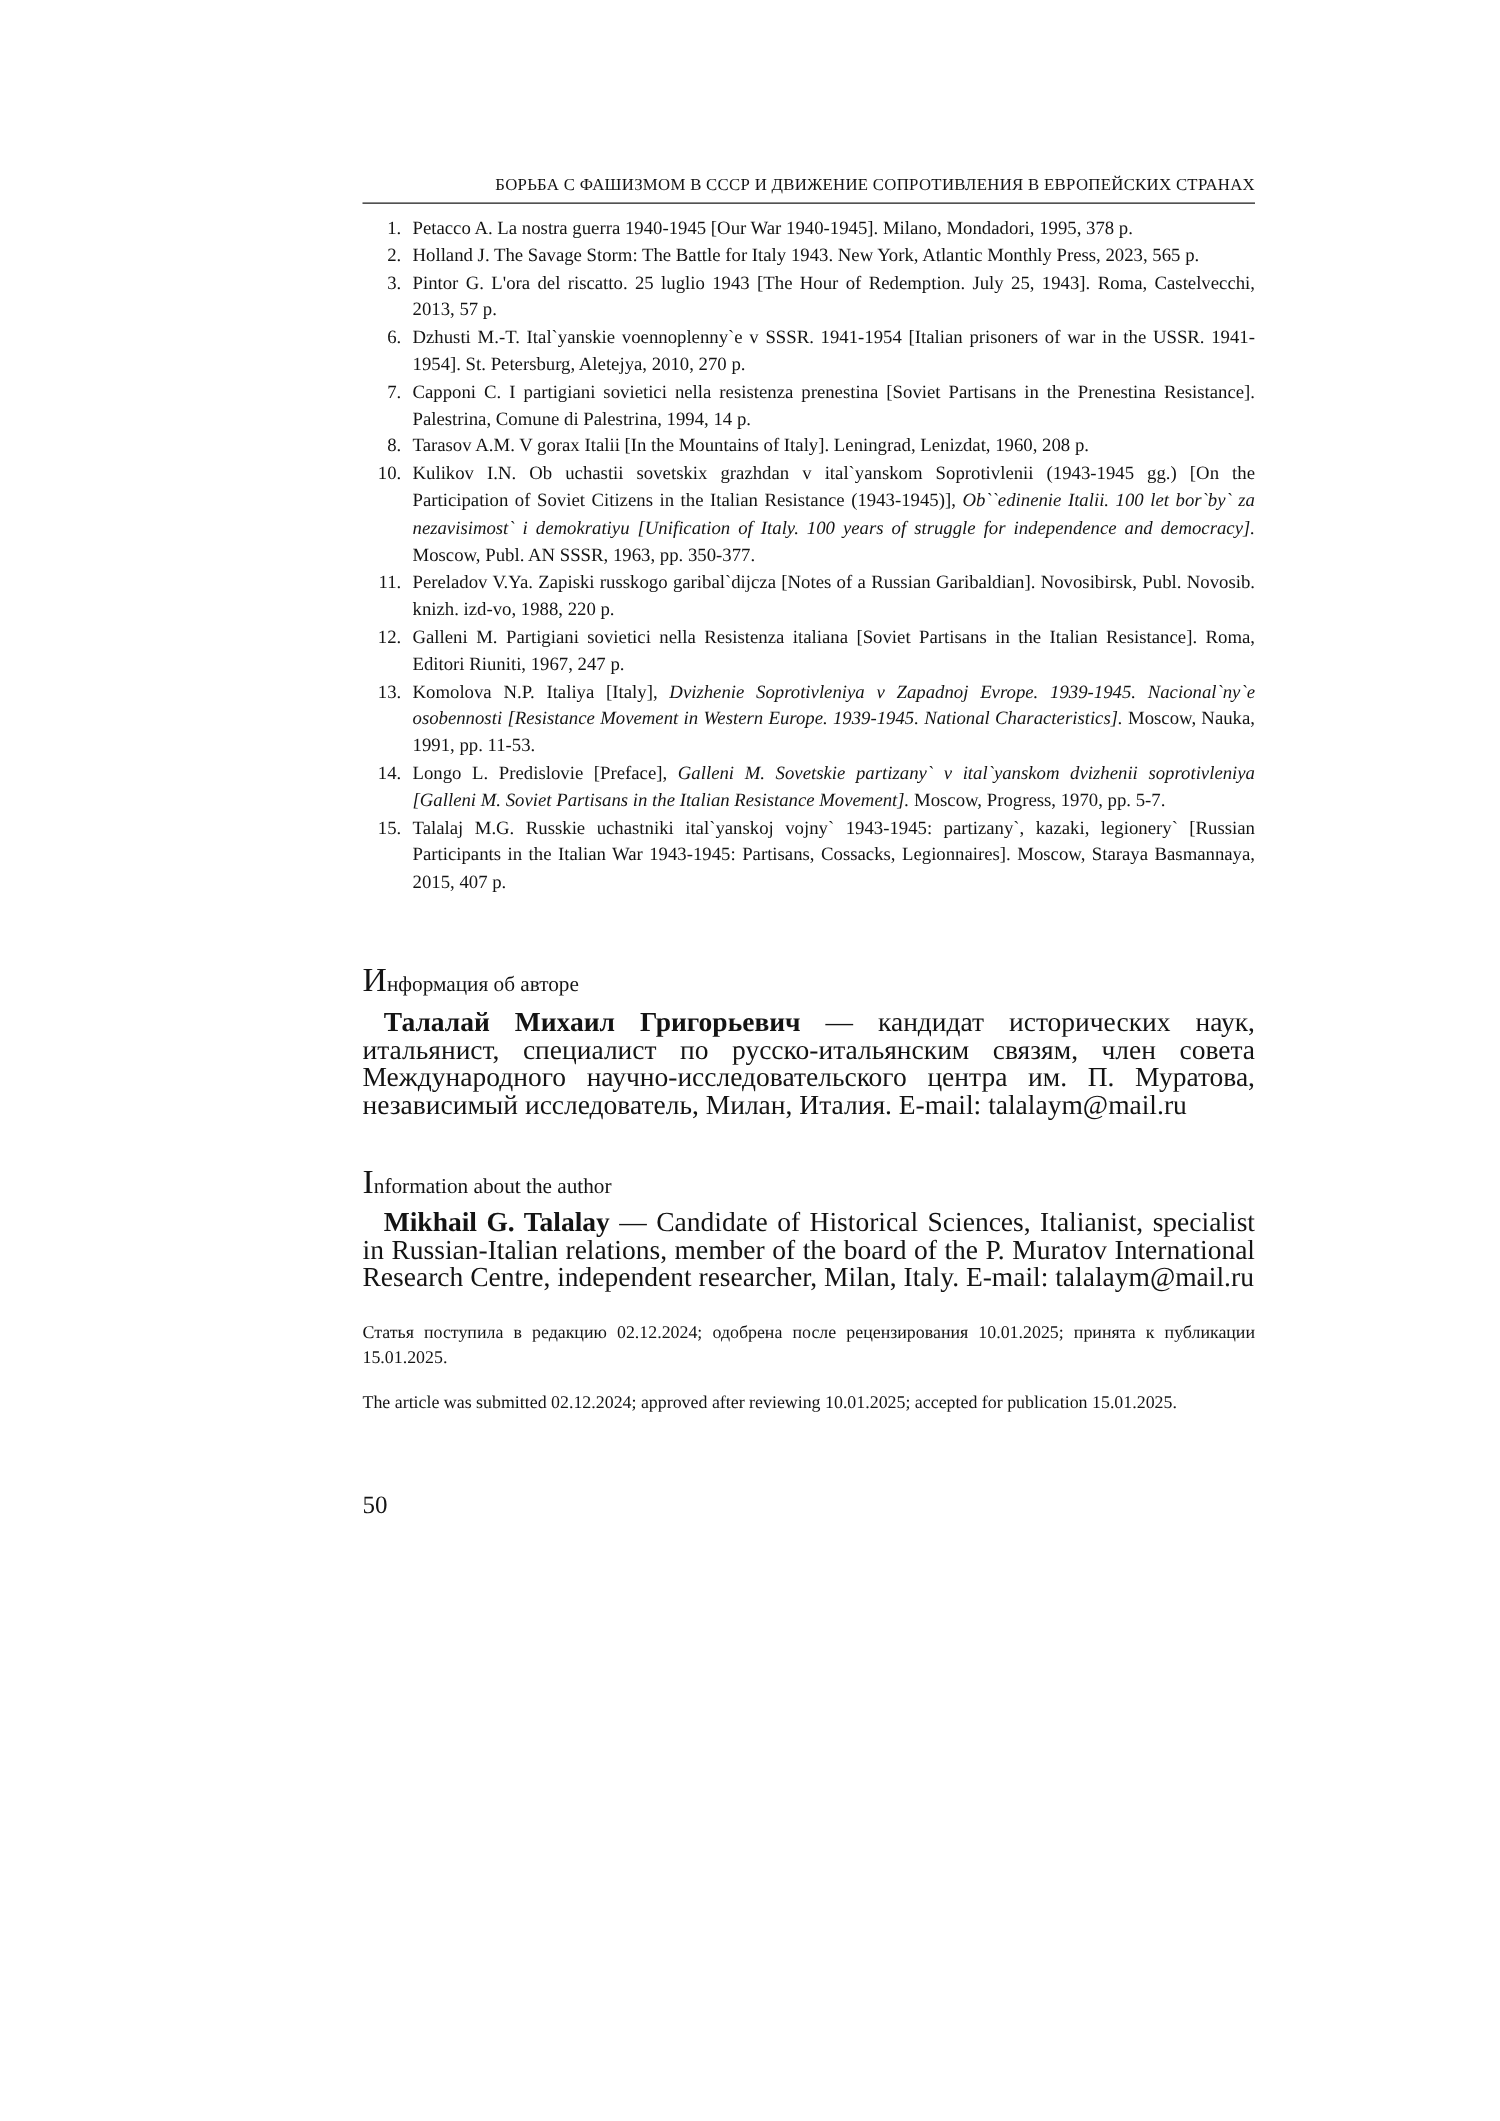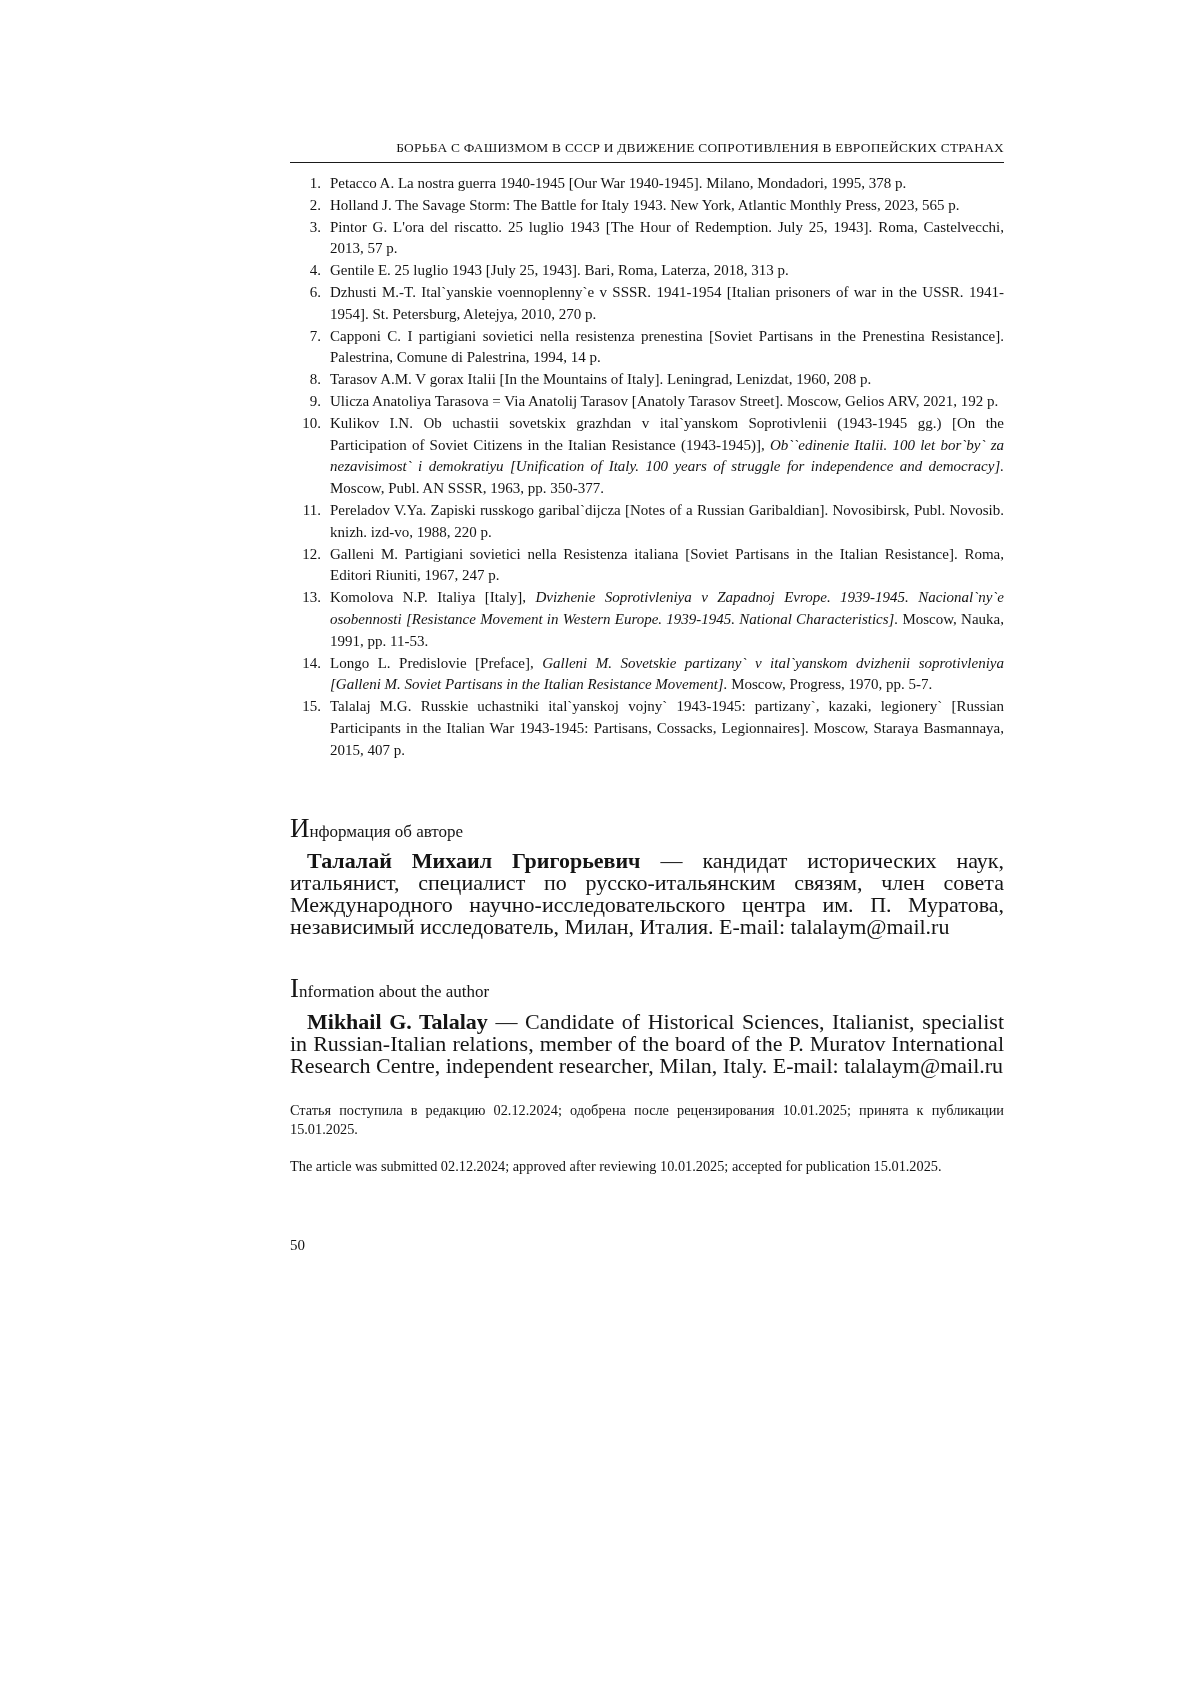--- a/index.html
+++ b/index.html
@@ -66,42 +66,40 @@
   .small-par {
     font-size: 14.3px;
     line-height: 19.6px;
     text-align: justify;
   }
   .sub-ru { margin-top: 24px; }
   .sub-en { margin-top: 17px; }
 
   .page-number {
     margin-top: 60px;
-    font-size: 15px;
+    font-size: 20px;
   }
 </style>
 </head>
 <body>
 
 <div class="page">
   <div class="content">
 
     <div class="running-header">БОРЬБА С ФАШИЗМОМ В СССР И ДВИЖЕНИЕ СОПРОТИВЛЕНИЯ В ЕВРОПЕЙСКИХ СТРАНАХ</div>
     <hr class="header-rule">
 
 
     <ol class="ref-list">
         <li class="ref-item"><span class="ref-num">1.</span><span>Petacco A. La nostra guerra 1940-1945 [Our War 1940-1945]. Milano, Mondadori, 1995, 378 p.</span></li>
         <li class="ref-item"><span class="ref-num">2.</span><span>Holland J. The Savage Storm: The Battle for Italy 1943. New York, Atlantic Monthly Press, 2023, 565 p.</span></li>
         <li class="ref-item"><span class="ref-num">3.</span><span>Pintor G. L'ora del riscatto. 25 luglio 1943 [The Hour of Redemption. July 25, 1943]. Roma, Castelvecchi, 2013, 57 p.</span></li>
-        <li class="ref-item"><span class="ref-num">4.</span><span>Gentile E. 25 luglio 1943 [July 25, 1943]. Bari, Roma, Laterza, 2018, 313 p.</span></li>
         <li class="ref-item"><span class="ref-num">6.</span><span>Dzhusti M.-T. Ital`yanskie voennoplenny`e v SSSR. 1941-1954 [Italian prisoners of war in the USSR. 1941-1954]. St. Petersburg, Aletejya, 2010, 270 p.</span></li>
         <li class="ref-item"><span class="ref-num">7.</span><span>Capponi C. I partigiani sovietici nella resistenza prenestina [Soviet Partisans in the Prenestina Resistance]. Palestrina, Comune di Palestrina, 1994, 14 p.</span></li>
         <li class="ref-item"><span class="ref-num">8.</span><span>Tarasov A.M. V gorax Italii [In the Mountains of Italy]. Leningrad, Lenizdat, 1960, 208 p.</span></li>
-        <li class="ref-item"><span class="ref-num">9.</span><span>Ulicza Anatoliya Tarasova = Via Anatolij Tarasov [Anatoly Tarasov Street]. Moscow, Gelios ARV, 2021, 192 p.</span></li>
         <li class="ref-item"><span class="ref-num">10.</span><span>Kulikov I.N. Ob uchastii sovetskix grazhdan v ital`yanskom Soprotivlenii (1943-1945 gg.) [On the Participation of Soviet Citizens in the Italian Resistance (1943-1945)], </span><span class="ital">Ob``edinenie Italii. 100 let bor`by` za nezavisimost` i demokratiyu [Unification of Italy. 100 years of struggle for independence and democracy].</span><span> Moscow, Publ. AN SSSR, 1963, pp. 350-377.</span></li>
         <li class="ref-item"><span class="ref-num">11.</span><span>Pereladov V.Ya. Zapiski russkogo garibal`dijcza [Notes of a Russian Garibaldian]. Novosibirsk, Publ. Novosib. knizh. izd-vo, 1988, 220 p.</span></li>
         <li class="ref-item"><span class="ref-num">12.</span><span>Galleni M. Partigiani sovietici nella Resistenza italiana [Soviet Partisans in the Italian Resistance]. Roma, Editori Riuniti, 1967, 247 p.</span></li>
         <li class="ref-item"><span class="ref-num">13.</span><span>Komolova N.P. Italiya [Italy], </span><span class="ital">Dvizhenie Soprotivleniya v Zapadnoj Evrope. 1939-1945. Nacional`ny`e osobennosti [Resistance Movement in Western Europe. 1939-1945. National Characteristics].</span><span> Moscow, Nauka, 1991, pp. 11-53.</span></li>
         <li class="ref-item"><span class="ref-num">14.</span><span>Longo L. Predislovie [Preface], </span><span class="ital">Galleni M. Sovetskie partizany` v ital`yanskom dvizhenii soprotivleniya [Galleni M. Soviet Partisans in the Italian Resistance Movement].</span><span> Moscow, Progress, 1970, pp. 5-7.</span></li>
         <li class="ref-item"><span class="ref-num">15.</span><span>Talalaj M.G. Russkie uchastniki ital`yanskoj vojny` 1943-1945: partizany`, kazaki, legionery` [Russian Participants in the Italian War 1943-1945: Partisans, Cossacks, Legionnaires]. Moscow, Staraya Basmannaya, 2015, 407 p.</span></li>
       </ol>
 
     <h2 class="section-heading h-ru"><span class="initial">И</span><span>нформация об авторе</span></h2>
 

